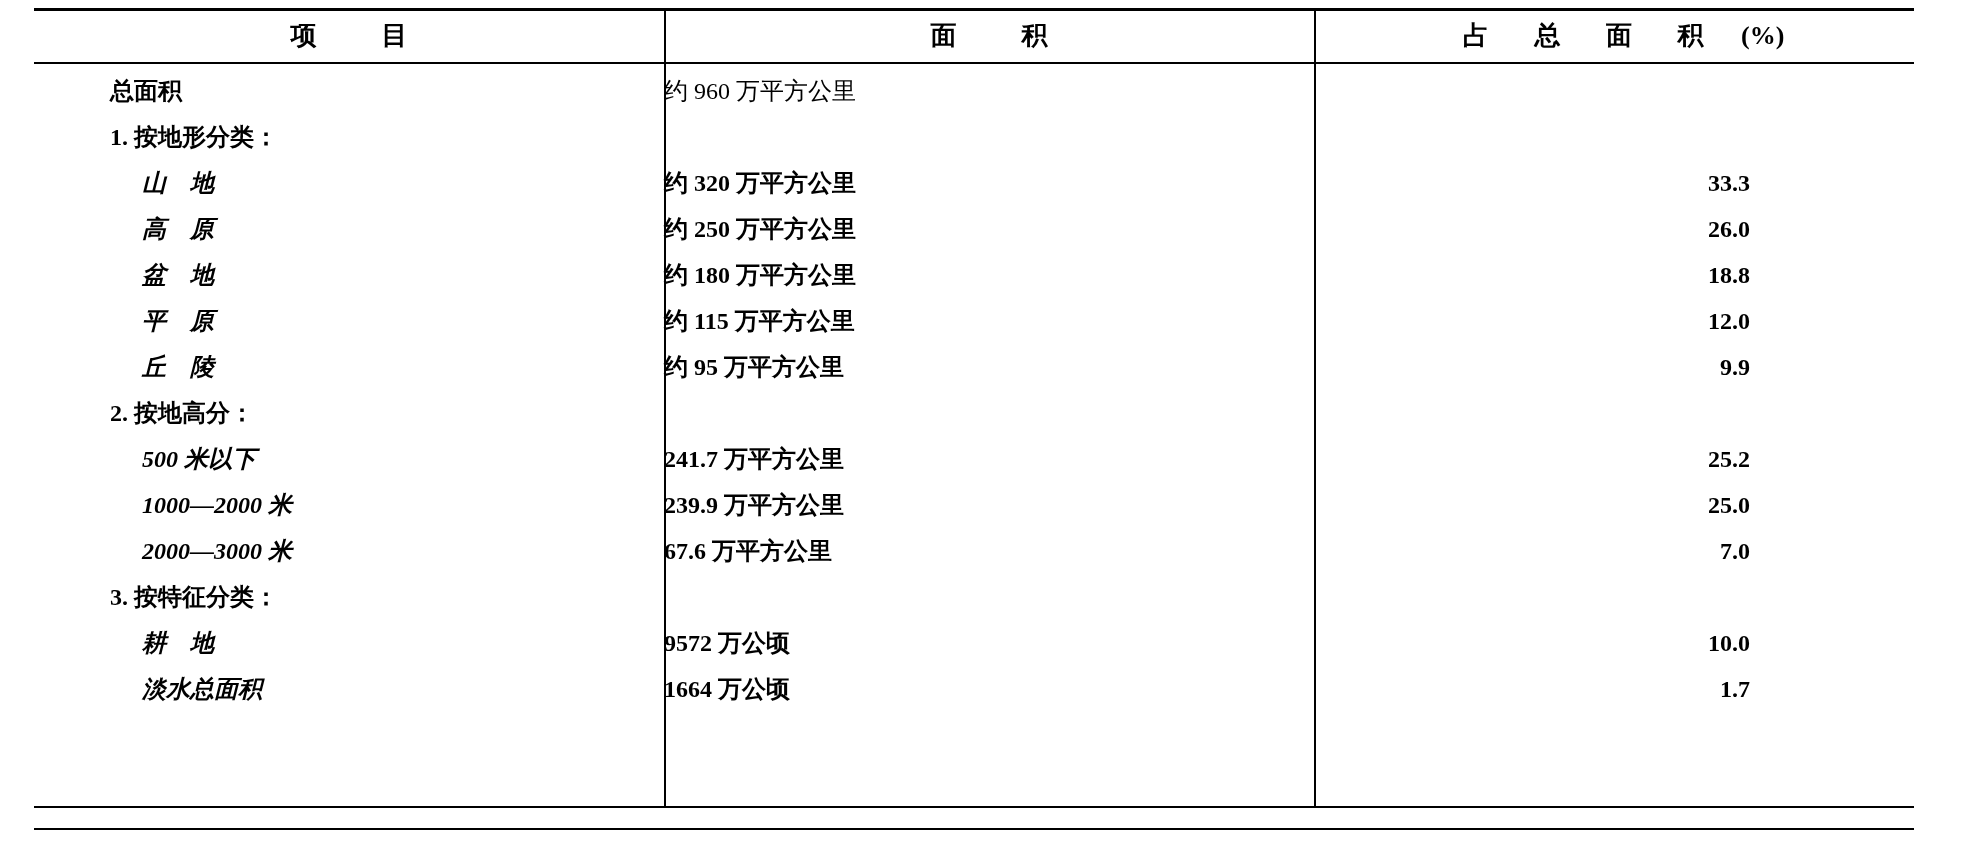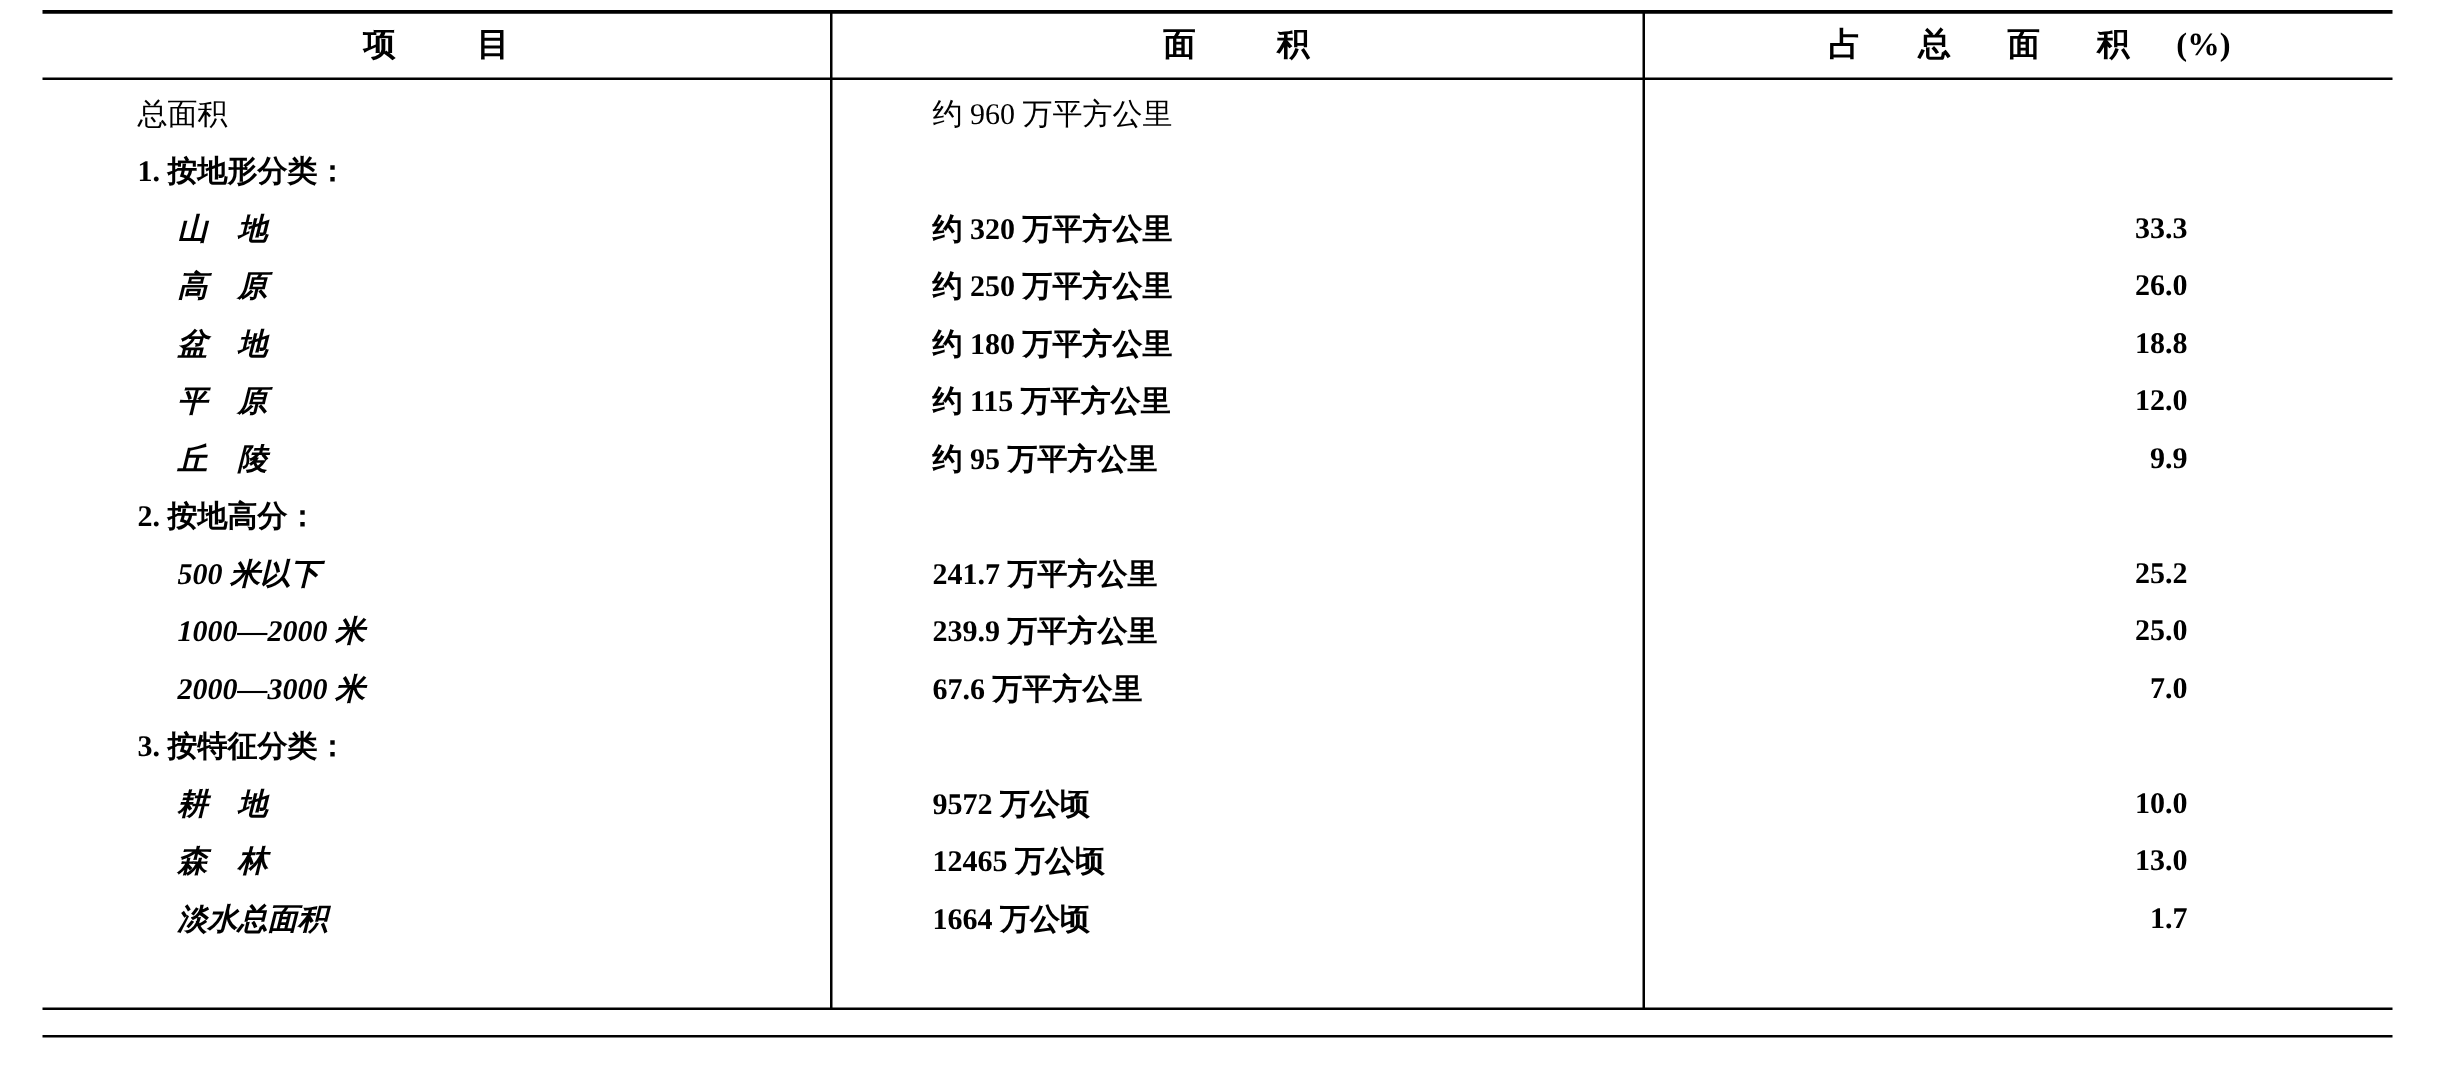--- a/index.html
+++ b/index.html
@@ -112,26 +112,25 @@
     vertical-align: middle;
     font-size: 24px;
   }
   tbody tr:first-child td { padding-top: 6px; }
 
   .cell-item {
     padding-left: 76px;
     white-space: nowrap;
     font-weight: bold;
   }
-  .cell-item.lvl0 { padding-left: 76px; font-weight: normal; margin-top: 12px; }
+  .cell-item.lvl0 { padding-left: 76px; font-weight: bold; margin-top: 12px; }
   .cell-item.lvl1 { padding-left: 76px; font-weight: bold; }
   .cell-item.lvl2 { padding-left: 108px; font-weight: bold; font-style: italic; }
 
   .cell-area {
-    padding-left: 82px;
     white-space: nowrap;
     font-weight: bold;
   }
   .cell-area.plain { font-weight: normal; }
 
   .cell-pct {
     padding-right: 164px;
     text-align: right;
     white-space: nowrap;
     font-weight: bold;
@@ -231,25 +230,20 @@
             <td class="cell-item lvl1">3. 按特征分类：</td>
             <td class="cell-area"></td>
             <td class="cell-pct"></td>
           </tr>
           <tr>
             <td class="cell-item lvl2">耕　地</td>
             <td class="cell-area">9572 万公顷</td>
             <td class="cell-pct">10.0</td>
           </tr>
           <tr>
-            <td class="cell-item lvl2">森　林</td>
-            <td class="cell-area">12465 万公顷</td>
-            <td class="cell-pct">13.0</td>
-          </tr>
-          <tr>
             <td class="cell-item lvl2">淡水总面积</td>
             <td class="cell-area">1664 万公顷</td>
             <td class="cell-pct">1.7</td>
           </tr>
         </tbody>
     </table>
   </div>
 
 </div>
 

